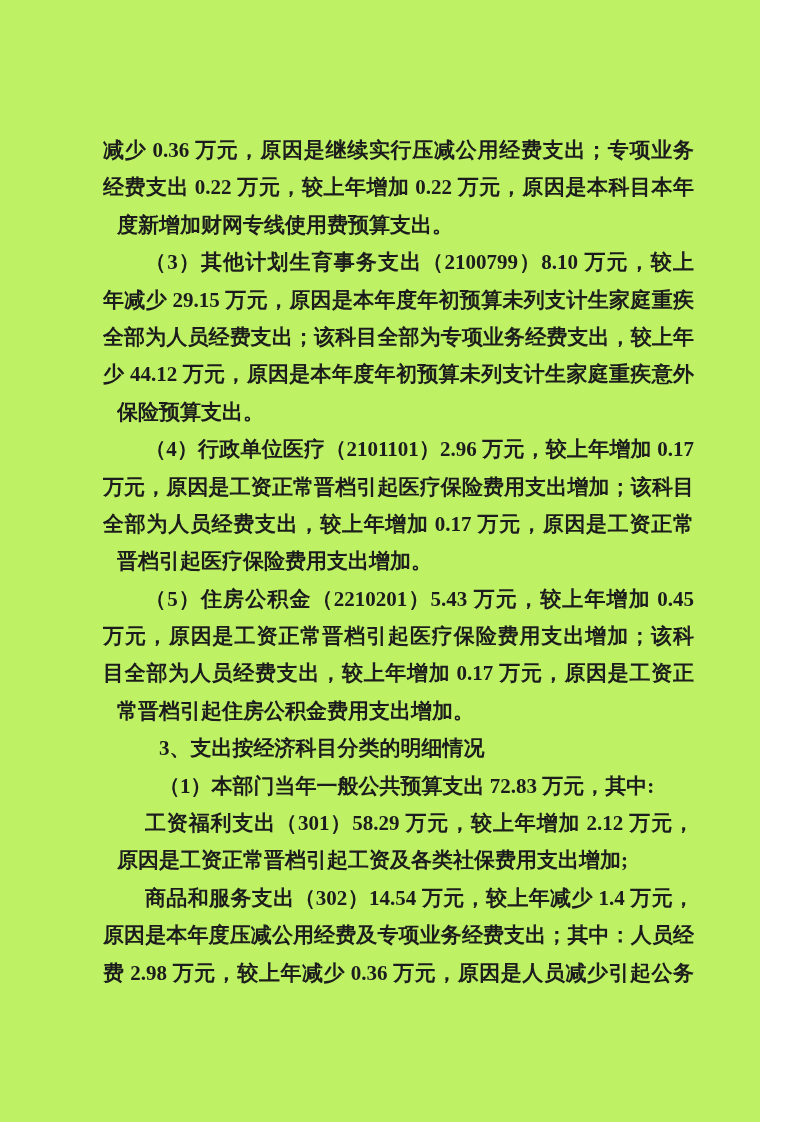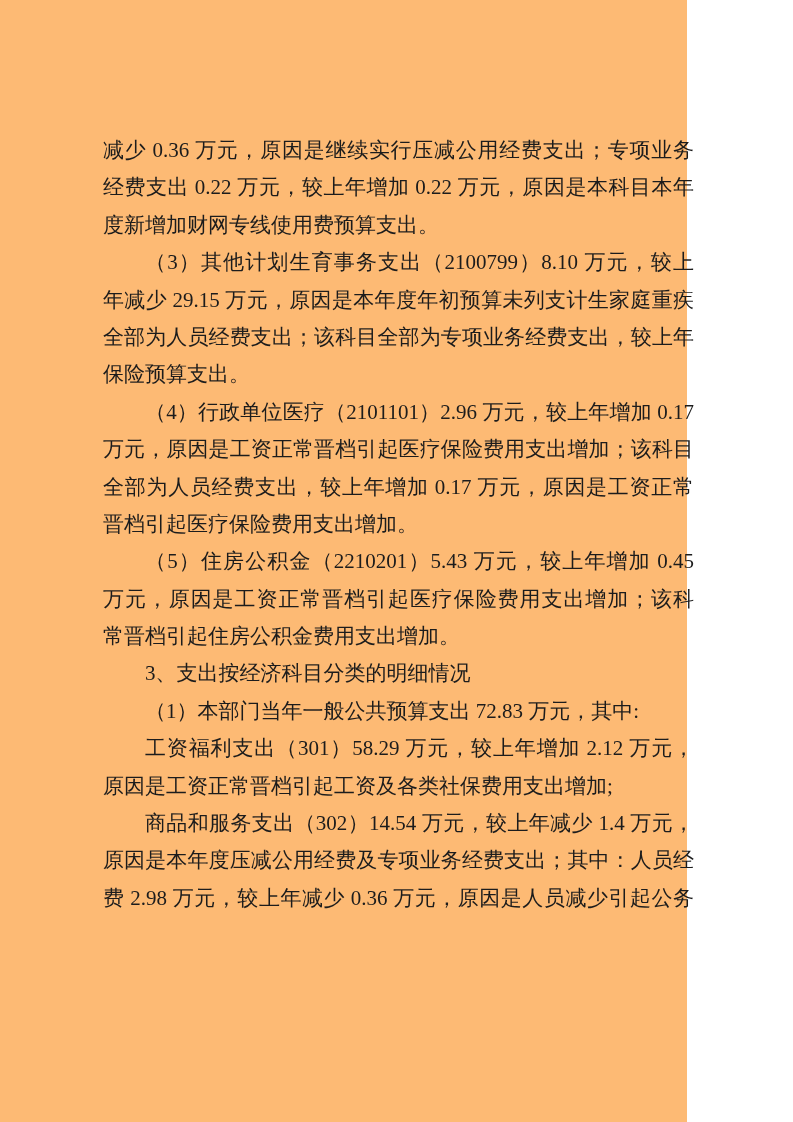--- a/index.html
+++ b/index.html
@@ -7,66 +7,70 @@
     padding: 0;
   }
   body {
     width: 793px;
     height: 1122px;
     background: #ffffff;
     overflow: hidden;
   }
   .page {
     position: relative;
-    width: 687px;
+    width: 760px;
     height: 1122px;
-    background: #fdba74;
+    background: #bef264;
+    font-weight: bold;
   }
   .doc-text {
     position: absolute;
     left: 103px;
     top: 132px;
     width: 591px;
     font-family: "Liberation Serif", "DejaVu Serif", serif;
     font-size: 21px;
     color: #1c1c1c;
   }
   .line {
     height: 37.4px;
     line-height: 37.4px;
     text-align: justify;
     text-align-last: justify;
     text-justify: inter-ideograph;
     overflow: hidden;
   }
   .line.end {
     text-align-last: left;
+    margin-left: 14px;
   }
   .line.indent {
     text-indent: 2em;
   }
 </style>
 </head>
 <body>
 
 <div class="page">
   <div class="doc-text">
     <div class="line">减少 0.36 万元，原因是继续实行压减公用经费支出；专项业务</div>
     <div class="line">经费支出 0.22 万元，较上年增加 0.22 万元，原因是本科目本年</div>
     <div class="line end">度新增加财网专线使用费预算支出。</div>
     <div class="line indent">（3）其他计划生育事务支出（2100799）8.10 万元，较上</div>
     <div class="line">年减少 29.15 万元，原因是本年度年初预算未列支计生家庭重疾</div>
     <div class="line">全部为人员经费支出；该科目全部为专项业务经费支出，较上年减</div>
+    <div class="line">少 44.12 万元，原因是本年度年初预算未列支计生家庭重疾意外</div>
     <div class="line end">保险预算支出。</div>
     <div class="line indent">（4）行政单位医疗（2101101）2.96 万元，较上年增加 0.17</div>
     <div class="line">万元，原因是工资正常晋档引起医疗保险费用支出增加；该科目</div>
     <div class="line">全部为人员经费支出，较上年增加 0.17 万元，原因是工资正常</div>
     <div class="line end">晋档引起医疗保险费用支出增加。</div>
     <div class="line indent">（5）住房公积金（2210201）5.43 万元，较上年增加 0.45</div>
     <div class="line">万元，原因是工资正常晋档引起医疗保险费用支出增加；该科</div>
+    <div class="line">目全部为人员经费支出，较上年增加 0.17 万元，原因是工资正</div>
     <div class="line end">常晋档引起住房公积金费用支出增加。</div>
     <div class="line indent end">3、支出按经济科目分类的明细情况</div>
     <div class="line indent end">（1）本部门当年一般公共预算支出 72.83 万元，其中:</div>
     <div class="line indent">工资福利支出（301）58.29 万元，较上年增加 2.12 万元，</div>
     <div class="line end">原因是工资正常晋档引起工资及各类社保费用支出增加;</div>
     <div class="line indent">商品和服务支出（302）14.54 万元，较上年减少 1.4 万元，</div>
     <div class="line">原因是本年度压减公用经费及专项业务经费支出；其中：人员经</div>
     <div class="line">费 2.98 万元，较上年减少 0.36 万元，原因是人员减少引起公务</div>
   </div>
 </div>

